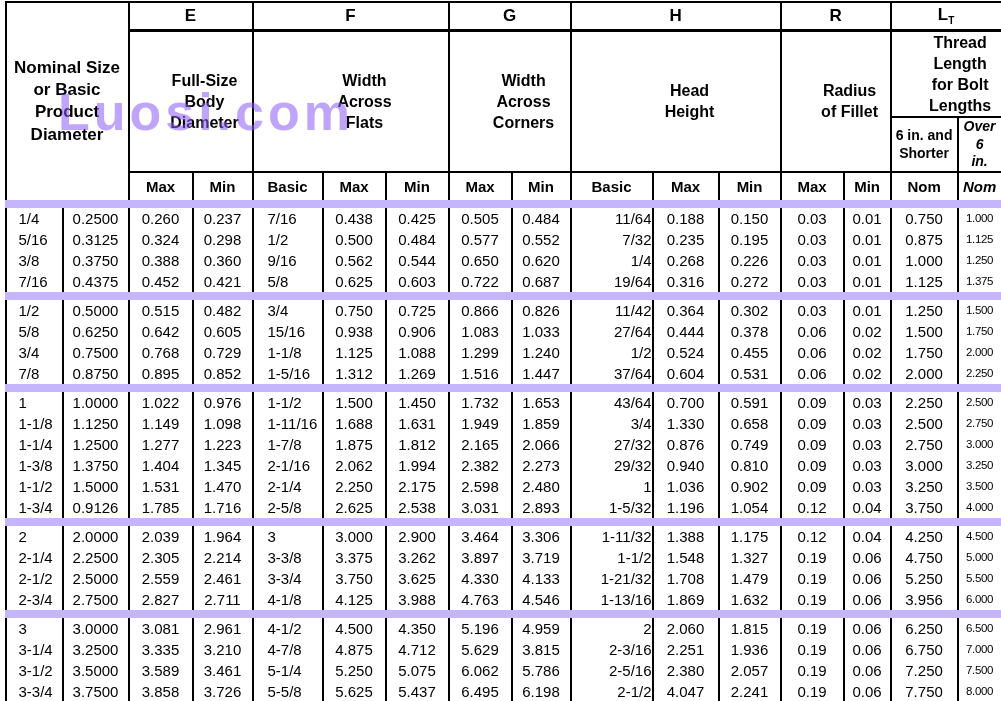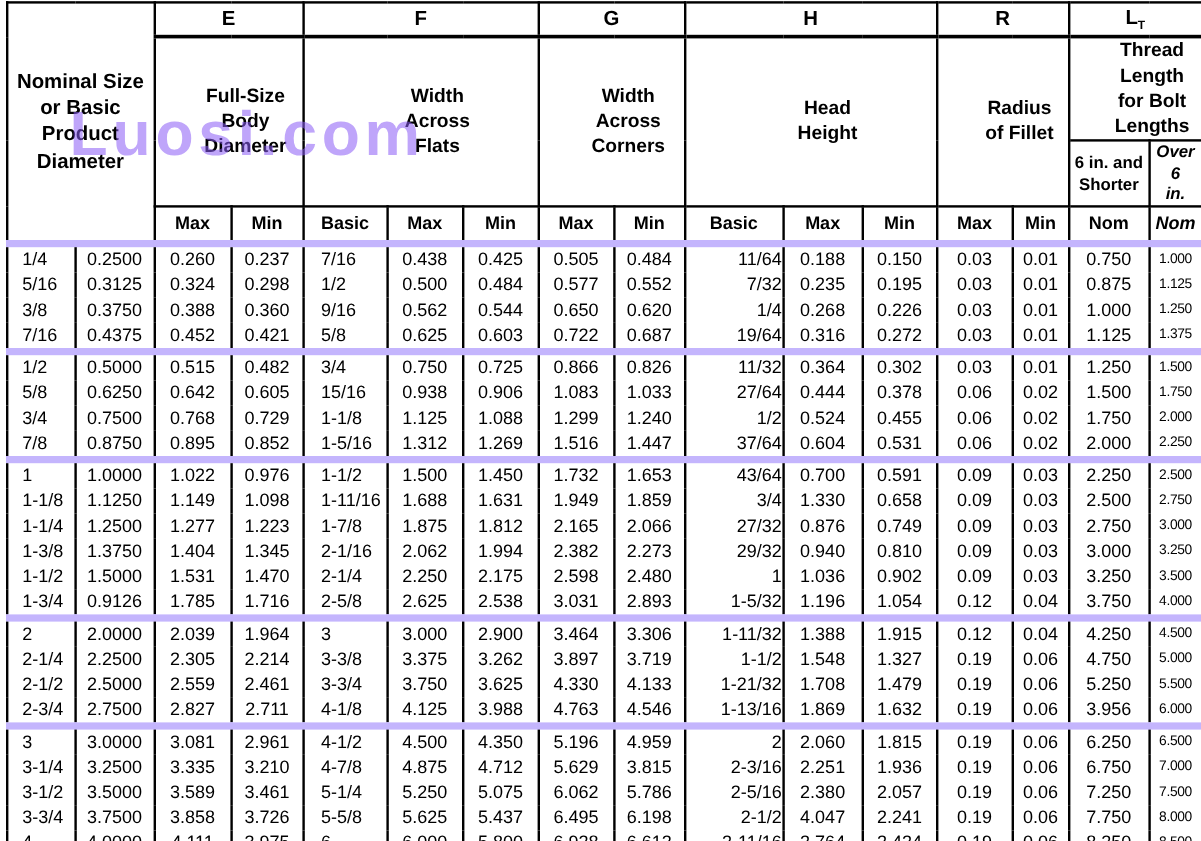--- a/index.html
+++ b/index.html
@@ -18,21 +18,21 @@
   tr.h1 th{height:26px;font-size:17px;border-bottom:3px solid #000;}
   th.nominal-cell{font-size:16px;line-height:1.3;white-space:pre-line;vertical-align:middle;border-bottom:3px solid #000;}
   tr.h2a th{font-size:16px;line-height:1.32;white-space:pre-line;padding-left:28px;}
   th.lt-title{height:45px;font-size:13.5px;line-height:1.35;}
   tr.h2b th{height:46px;font-size:14px;line-height:1.25;white-space:pre-line;}
   th.lt-over6{font-size:12px;font-style:italic;}
   tr.h3 th{height:27px;font-size:15px;}
   sub.lt-sub{font-size:10px;font-weight:700;}
 
   
-  tbody.group{border-top:6px solid #c4b5fd;}
+  tbody.group{border-top:8px solid #c4b5fd;}
   tbody.group td{
     border-top:none;border-bottom:none;
     font-size:15px;font-weight:400;text-align:center;height:21px;
     vertical-align:middle;
   }
   tbody.group td:nth-child(1){text-align:left;padding-left:12px;}
   tbody.group td:nth-child(5){text-align:left;padding-left:14px;}
   tbody.group td:nth-child(10){text-align:right;padding-left:12px;}
   tbody.group td:nth-child(16){font-size:11.5px;letter-spacing:-0.3px;}
 
@@ -203,21 +203,21 @@
       <tr data-name="table-row">
         <td data-name="nominal-fraction-cell">1/2</td>
         <td data-name="nominal-decimal-cell">0.5000</td>
         <td data-name="e-max-cell">0.515</td>
         <td data-name="e-min-cell">0.482</td>
         <td data-name="f-basic-cell">3/4</td>
         <td data-name="f-max-cell">0.750</td>
         <td data-name="f-min-cell">0.725</td>
         <td data-name="g-max-cell">0.866</td>
         <td data-name="g-min-cell">0.826</td>
-        <td data-name="h-basic-cell">11/32</td>
+        <td data-name="h-basic-cell">11/42</td>
         <td data-name="h-max-cell">0.364</td>
         <td data-name="h-min-cell">0.302</td>
         <td data-name="r-max-cell">0.03</td>
         <td data-name="r-min-cell">0.01</td>
         <td data-name="lt-6in-nom-cell">1.250</td>
         <td data-name="lt-over6-nom-cell">1.500</td>
       </tr>
       <tr data-name="table-row">
         <td data-name="nominal-fraction-cell">5/8</td>
         <td data-name="nominal-decimal-cell">0.6250</td>
@@ -389,21 +389,21 @@
         <td data-name="nominal-decimal-cell">2.0000</td>
         <td data-name="e-max-cell">2.039</td>
         <td data-name="e-min-cell">1.964</td>
         <td data-name="f-basic-cell">3</td>
         <td data-name="f-max-cell">3.000</td>
         <td data-name="f-min-cell">2.900</td>
         <td data-name="g-max-cell">3.464</td>
         <td data-name="g-min-cell">3.306</td>
         <td data-name="h-basic-cell">1-11/32</td>
         <td data-name="h-max-cell">1.388</td>
-        <td data-name="h-min-cell">1.915</td>
+        <td data-name="h-min-cell">1.175</td>
         <td data-name="r-max-cell">0.12</td>
         <td data-name="r-min-cell">0.04</td>
         <td data-name="lt-6in-nom-cell">4.250</td>
         <td data-name="lt-over6-nom-cell">4.500</td>
       </tr>
       <tr data-name="table-row">
         <td data-name="nominal-fraction-cell">2-1/4</td>
         <td data-name="nominal-decimal-cell">2.2500</td>
         <td data-name="e-max-cell">2.305</td>
         <td data-name="e-min-cell">2.214</td>

